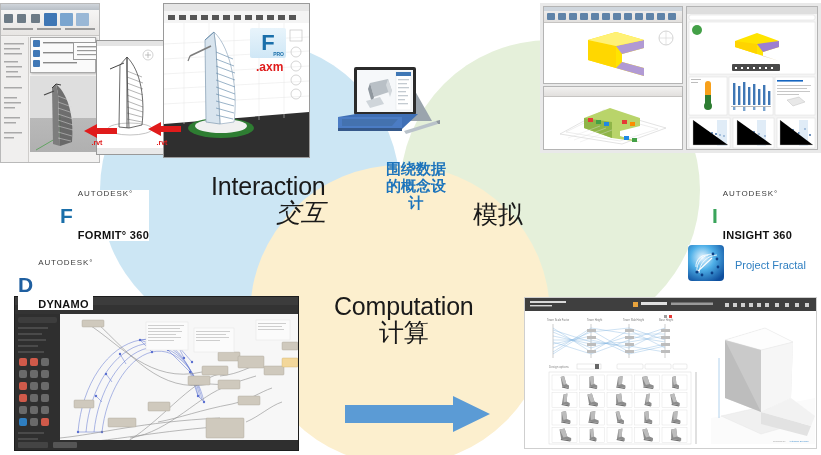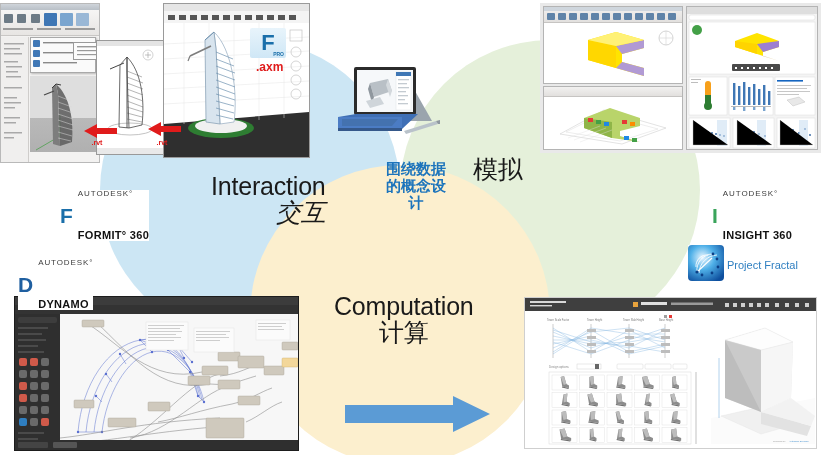--- a/index.html
+++ b/index.html
@@ -13,21 +13,21 @@
   #c-simulation  { left:400px;  top:40px;  width:300px; height:300px; background:#e5f0da; }
   #c-computation { left:250px;  top:165px; width:300px; height:300px; background:#fcefce; }
 
   .venn-label { position:absolute; color:#1a1a1a; z-index:12; white-space:nowrap;
                 line-height:1.02; letter-spacing:-0.2px; }
   .venn-label .en { font-size:25px; font-weight:400; display:block;margin-top:17px; }
   .venn-label .zh { font-size:25px; font-weight:400; display:block; }
   #lbl-interaction { left:211px; top:157px; }
   #lbl-interaction .zh { text-align:right;font-style:italic; }
   #lbl-simulation  { left:473px; top:157px; }
-  #lbl-simulation  .zh { text-align:right; }
+  #lbl-simulation  .zh { text-align:right;margin-top:45px; }
   #lbl-computation { left:334px; top:277px; text-align:center; }
 
   #lbl-center { position:absolute; left:381px; top:160px; width:70px; z-index:14;
                 text-align:center; color:#1c74bc; font-weight:bold; font-size:15px;
                 line-height:1.14; }
 
   
   #blue-arrow { position:absolute; left:345px; top:395px; width:145px; height:38px; z-index:13; }
 
   
@@ -98,21 +98,21 @@
   .logo { position:absolute; z-index:30; display:flex; align-items:center; gap:5px;
           background:#fff; }
   .logo .glyph { font-weight:bold; font-size:21px; line-height:21px; }
   .logo .txt { display:flex; flex-direction:column; line-height:1.02;gap:32px; }
   .logo .t1 { font-size:8px; letter-spacing:0.9px; color:#3c3c3c; }
   .logo .t2 { font-size:11px; font-weight:bold; letter-spacing:0.3px; color:#111; }
 
   #logo-formit  { left:60px;  top:190px; }
   #logo-insight { left:712px; top:190px; }
   #logo-dynamo  { left:18px;  top:259px; }
-  #logo-fractal { left:688px; top:245px; display:flex; align-items:center; gap:3px; }
+  #logo-fractal { left:688px; top:245px; display:flex; align-items:center; gap:11px; }
   #logo-fractal .fname { font-size:11px; color:#2f7fc1; }
 </style>
 </head>
 <body>
 
 <div id="stage">
 
   <div class="venn" id="c-interaction"></div>
   <div class="venn" id="c-simulation"></div>
   <div class="venn" id="c-computation"></div>

